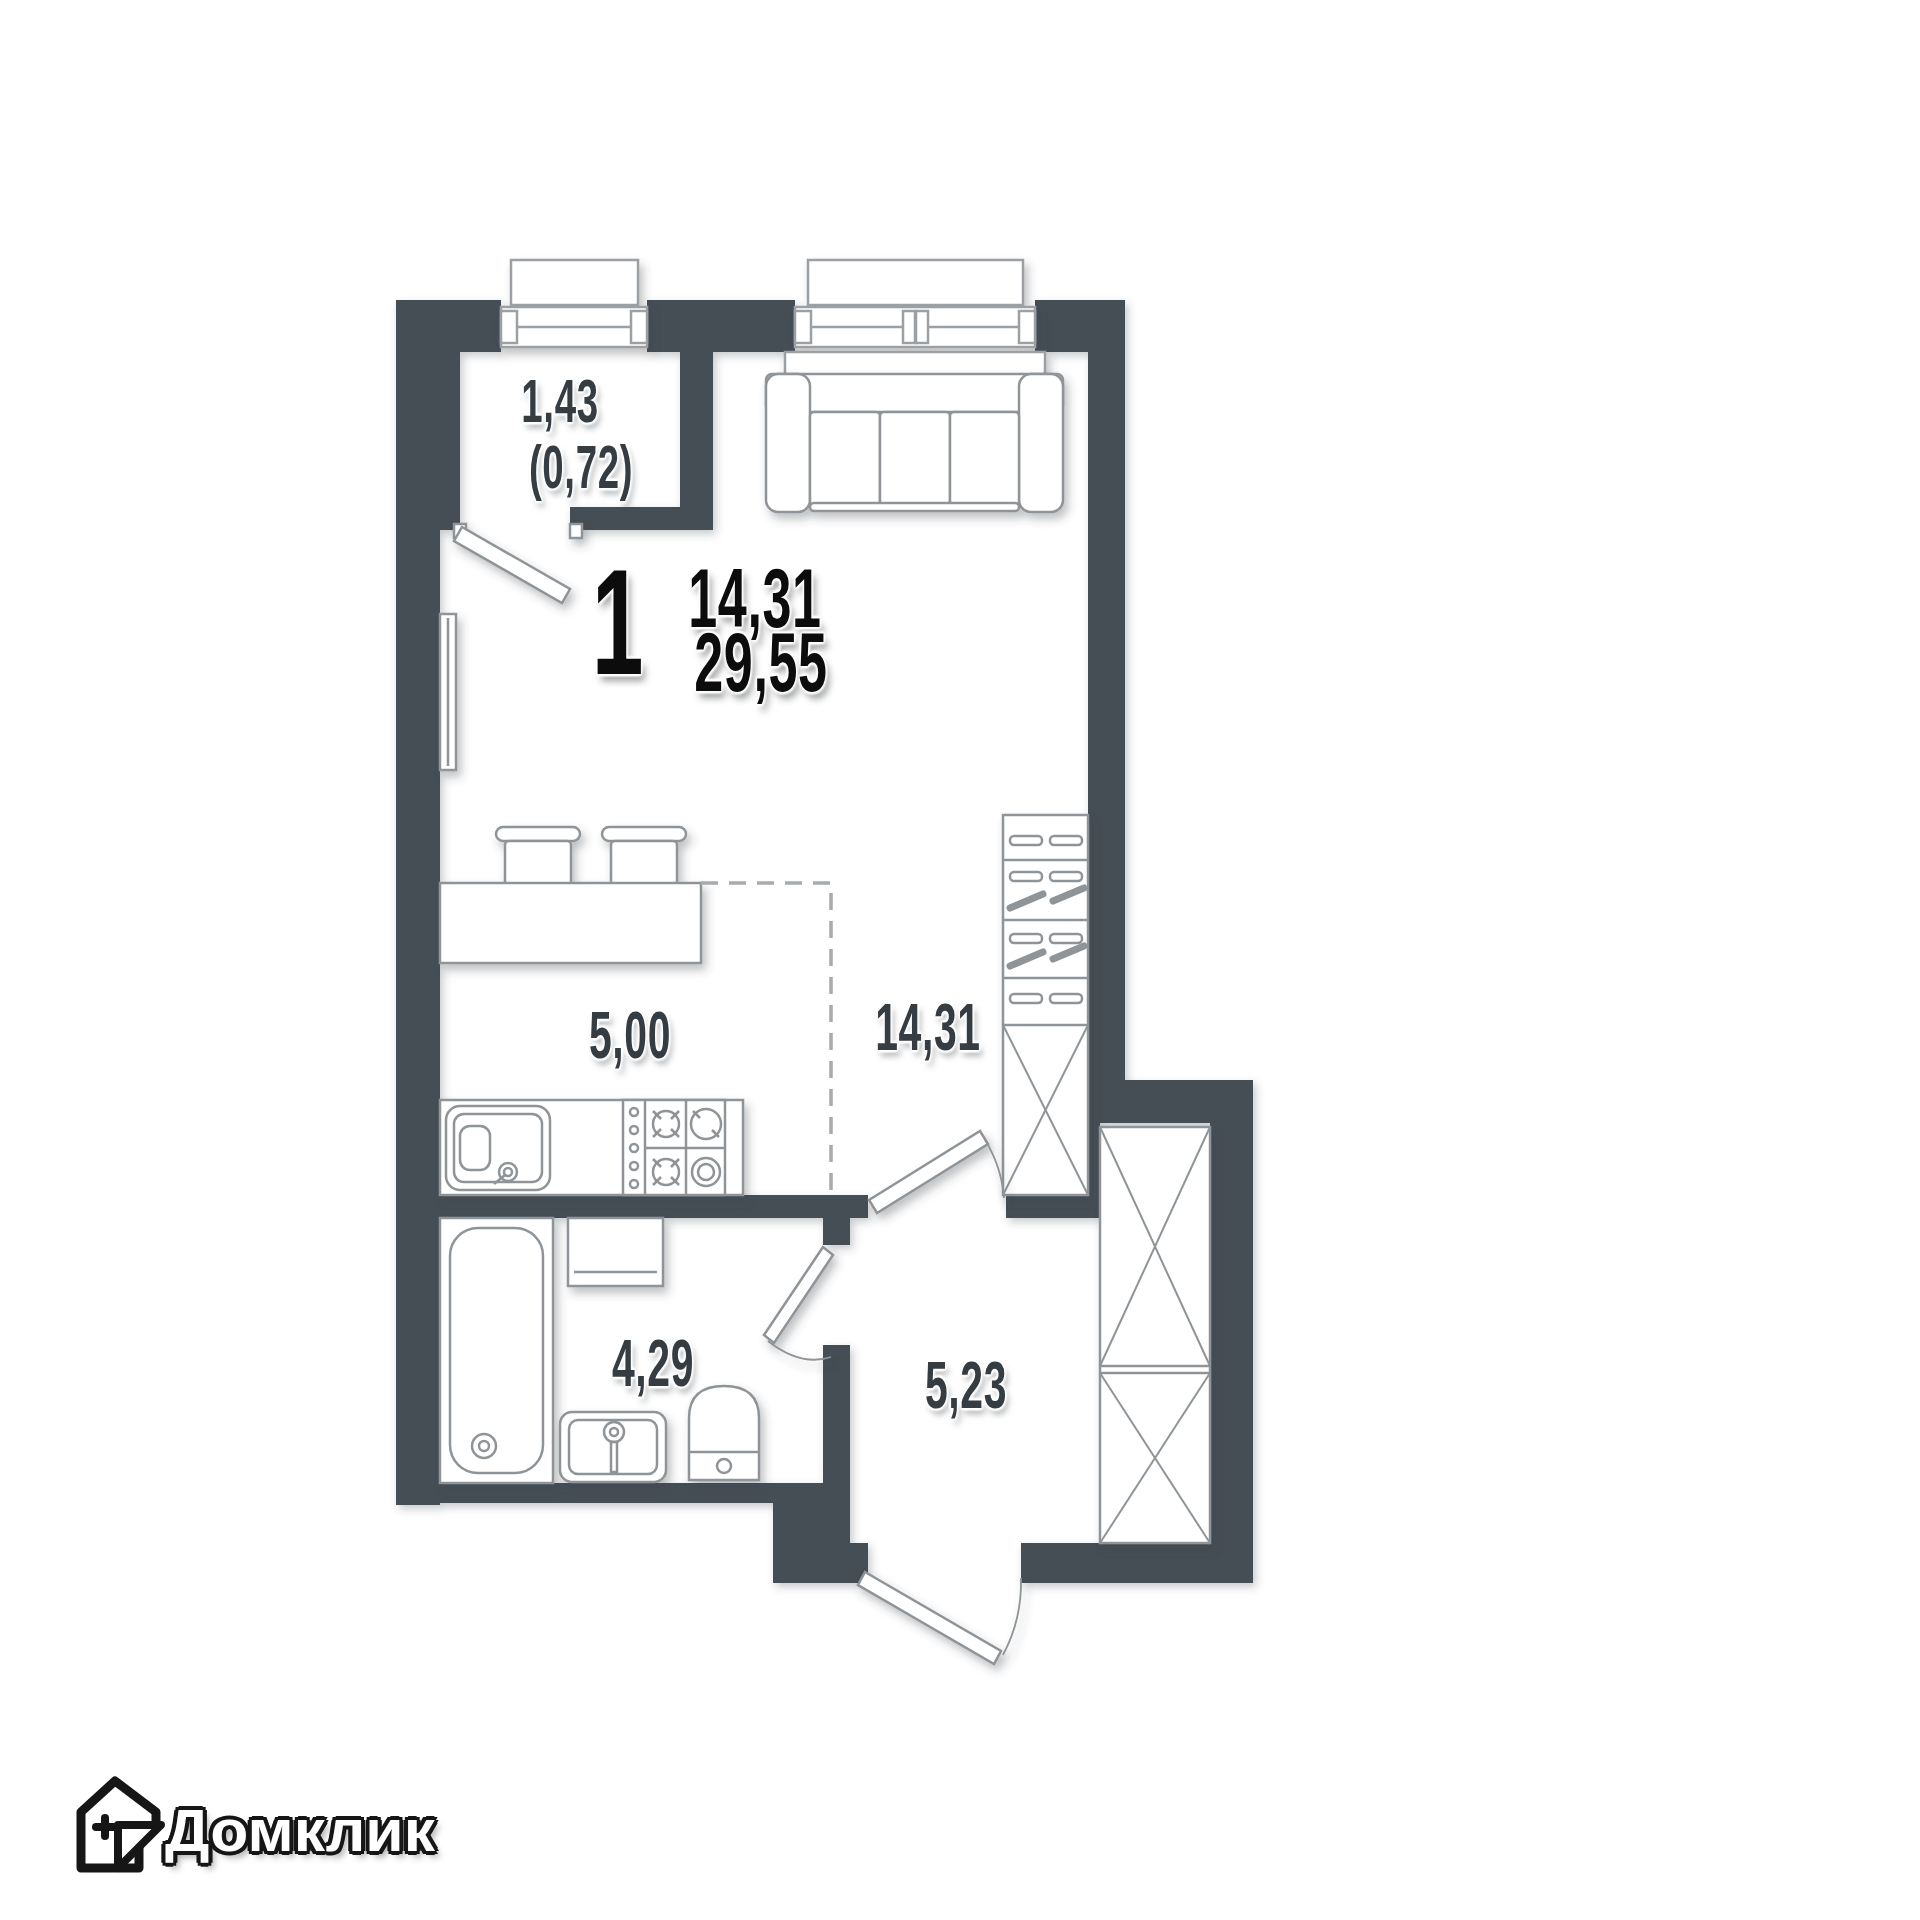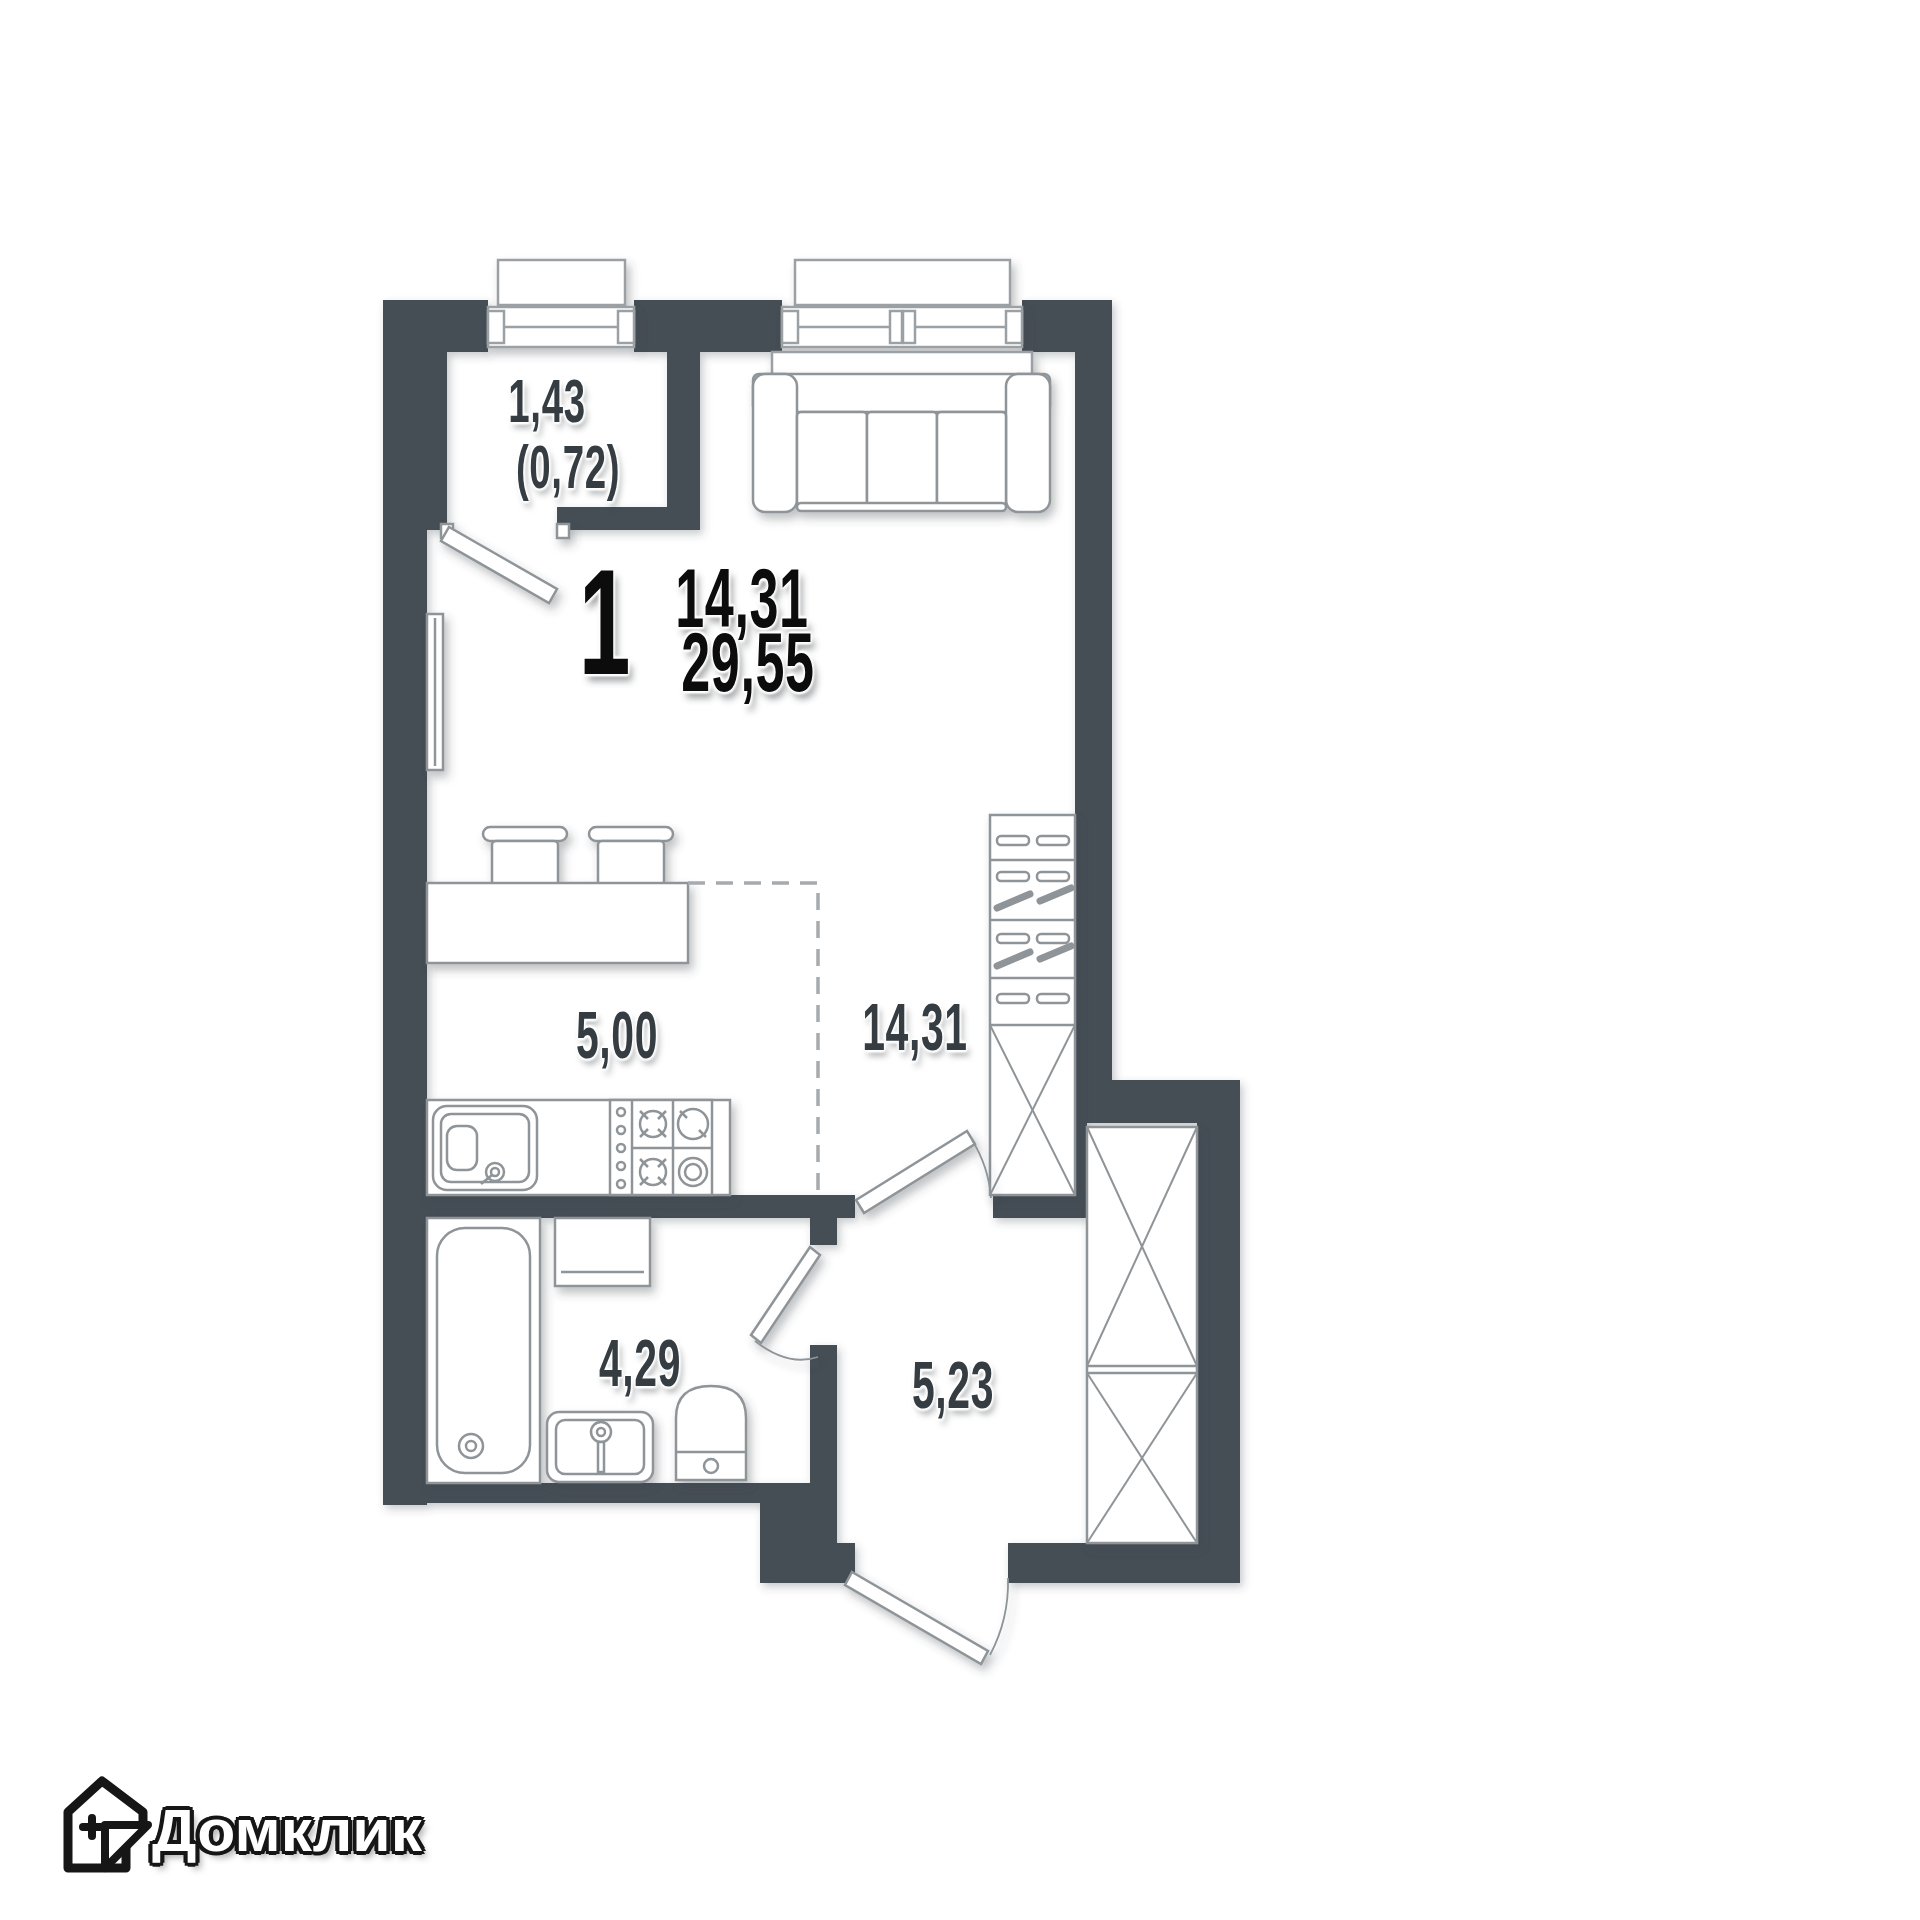--- a/index.html
+++ b/index.html
@@ -2,20 +2,21 @@
 <html><head>
 <meta charset="utf-8">
 <style>
   html,body{margin:0;padding:0;background:#ffffff;}
   .stage{
     position:relative;
     width:1608px;height:1920px;
     background:#ffffff;
     overflow:hidden;
     font-family:"Liberation Sans","DejaVu Sans",sans-serif;
+    margin-left:13px;
   }
   .plan-svg{position:absolute;left:0;top:0;width:1920px;height:1920px;}
   .lbl{
     position:absolute;
     transform:translate(-50%,-50%) scaleX(0.62);
     transform-origin:center;
     font-weight:700;
     color:#353d42;
     white-space:nowrap;
     letter-spacing:1px;

